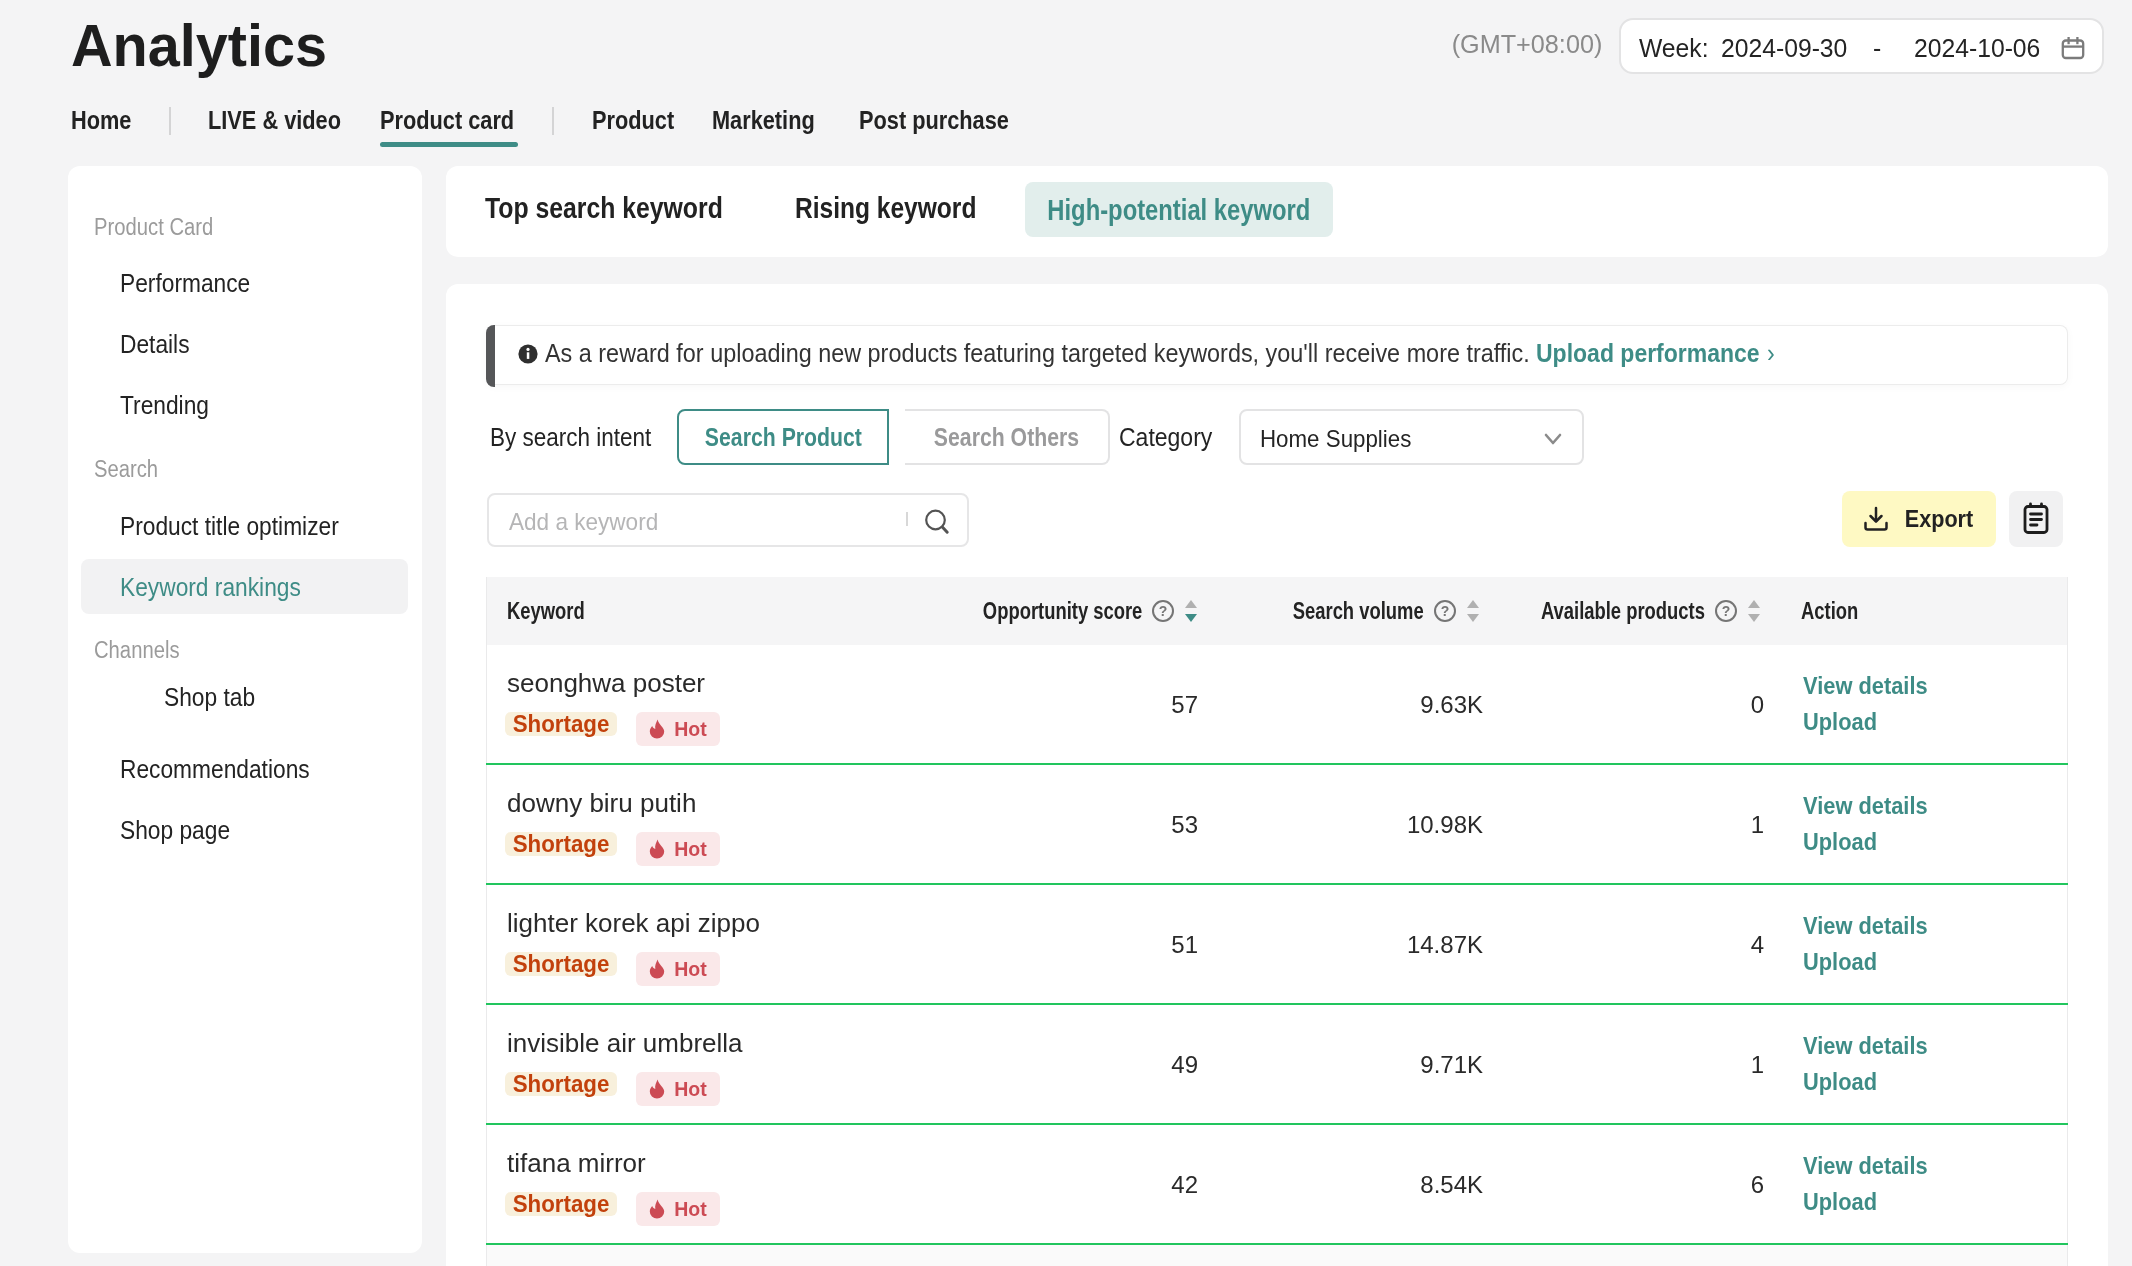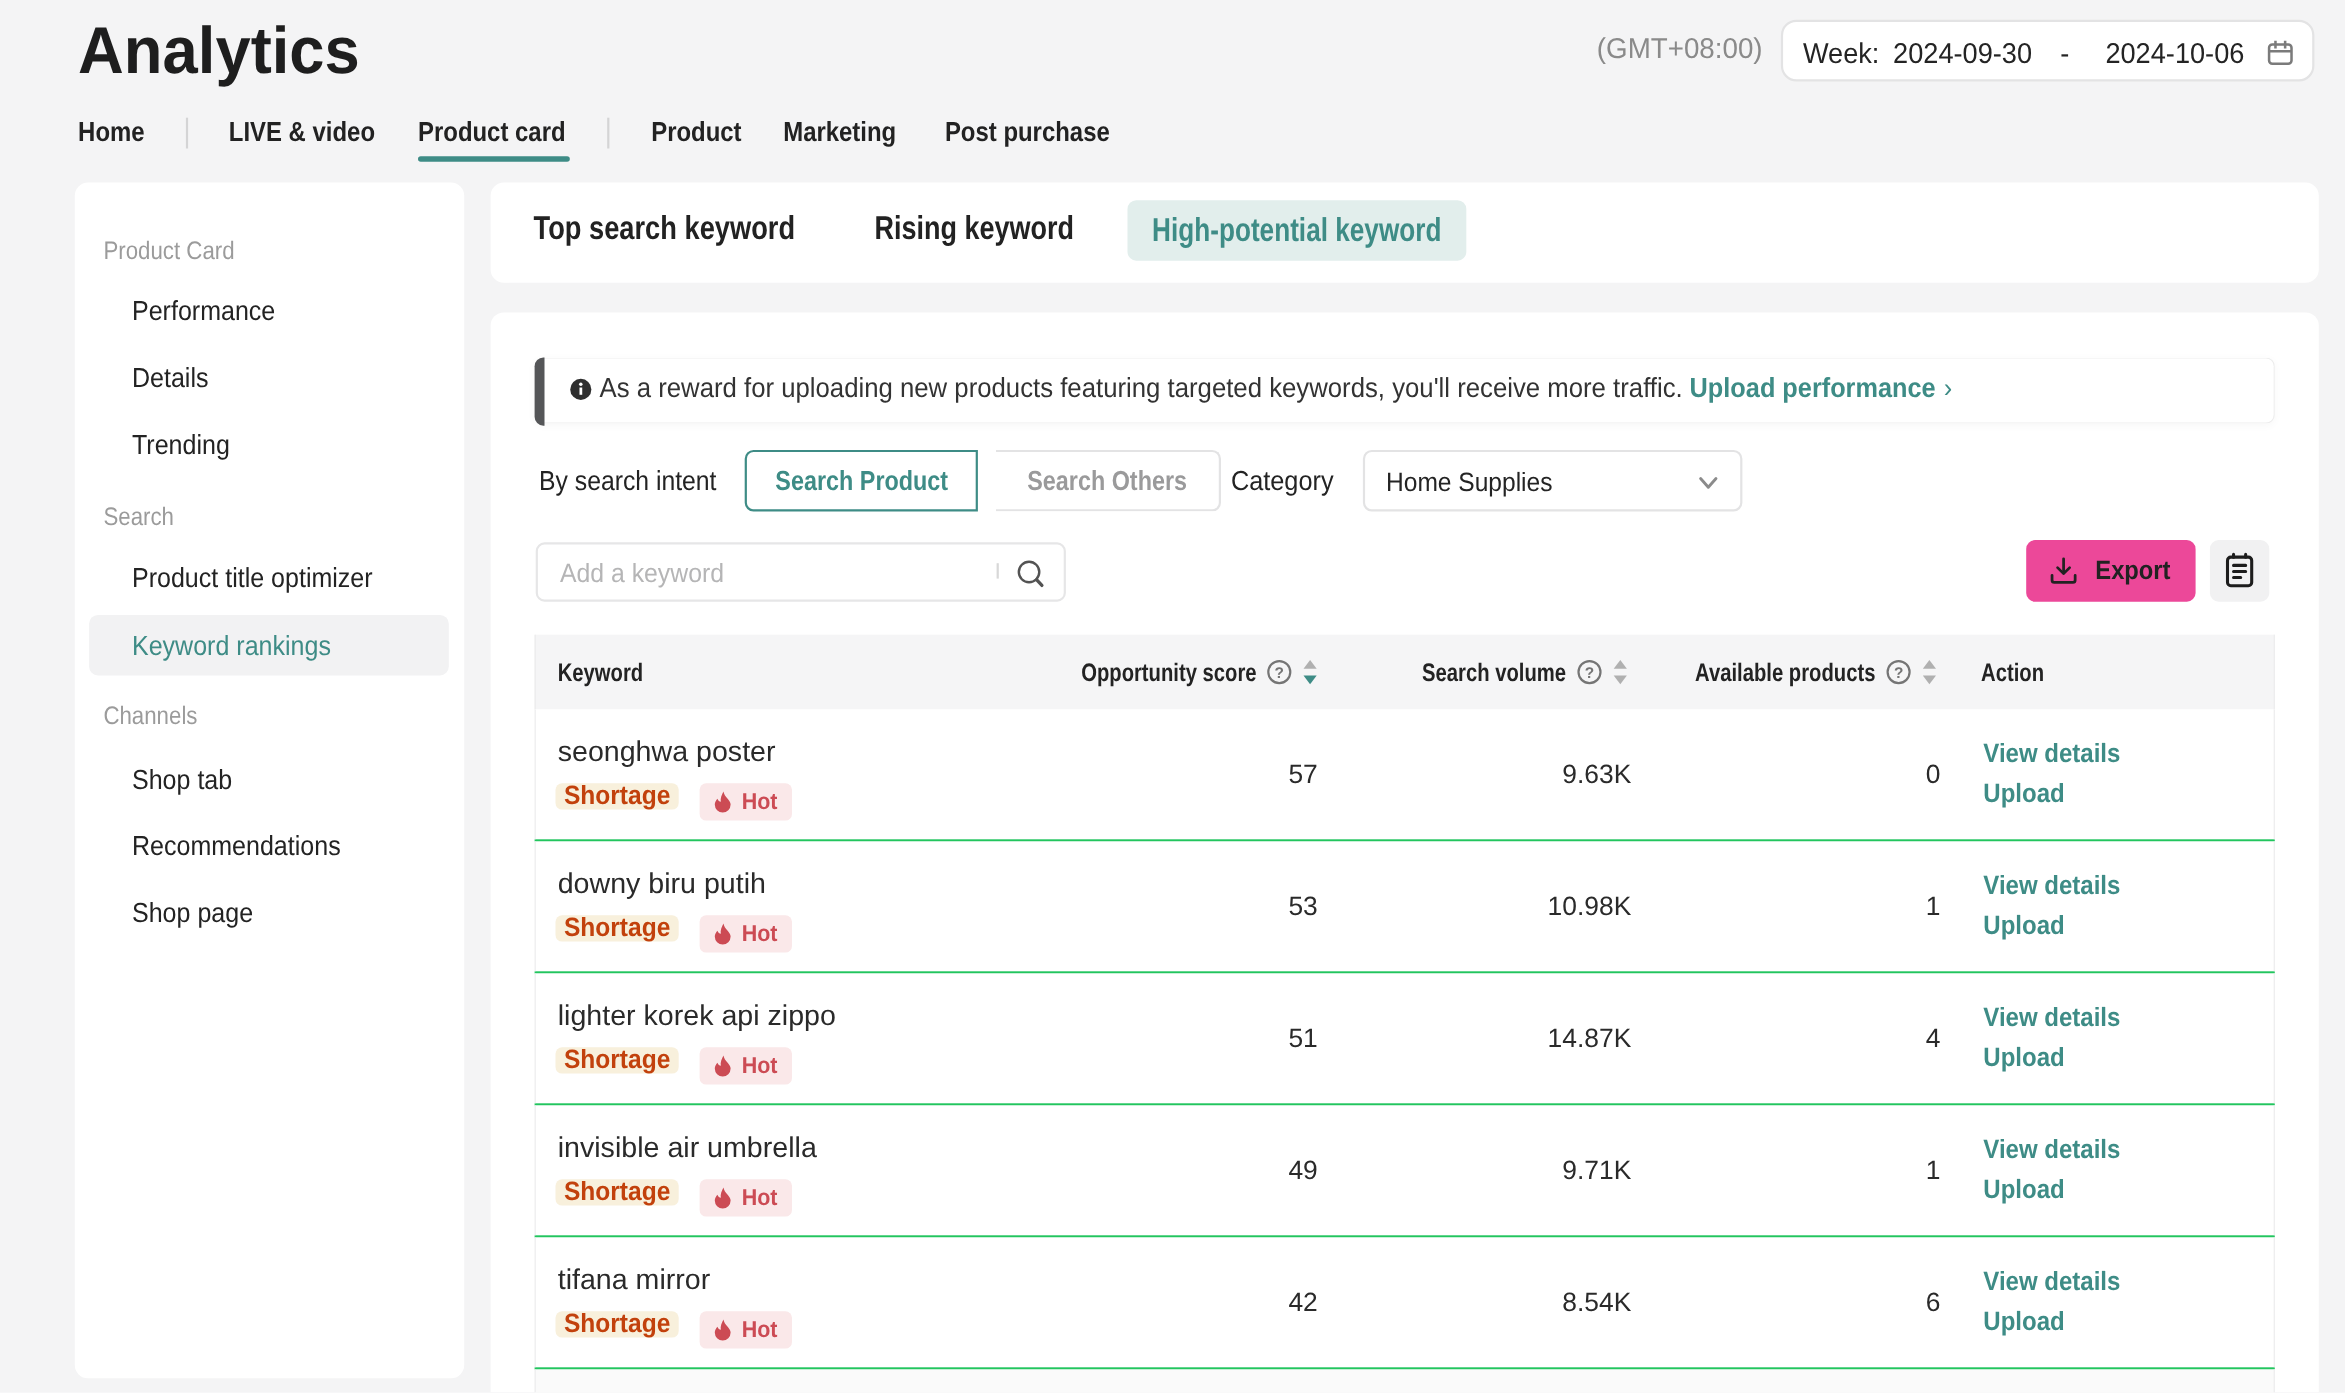--- a/index.html
+++ b/index.html
@@ -64,21 +64,21 @@
   .lab-cat span { transform:scaleX(.92); }
   .select { position:absolute; left:793px; top:125px; width:345px; height:56px; border:2px solid #e3e3e4; border-radius:8px; font-size:24px; color:#242424; background:#fff; }
   .select .tx { position:absolute; left:19px; top:15px; line-height:26px; white-space:nowrap; transform:scaleX(.93); transform-origin:0 50%; }
   .select svg { position:absolute; right:14px; top:13px; }
 
   
   .searchbox { position:absolute; left:41px; top:209px; width:482px; height:54px; border:2px solid #e6e6e7; border-radius:8px; background:#fff; }
   .searchbox .ph { position:absolute; left:20px; top:14px; font-size:24px; line-height:26px; color:#b5b5b6; white-space:nowrap; transform:scaleX(.94); transform-origin:0 50%; }
   .searchbox .vline { position:absolute; left:417px; top:17px; width:2px; height:14px; background:#d8d8d8; }
   .searchbox svg { position:absolute; left:432px; top:10px; }
-  .btn-export { position:absolute; left:1396px; top:207px; width:154px; height:56px; background:#ec4899; border-radius:8px; display:flex; align-items:center; justify-content:center; font-size:24px; font-weight:700; color:#222; }
+  .btn-export { position:absolute; left:1396px; top:207px; width:154px; height:56px; background:#fef9c3; border-radius:8px; display:flex; align-items:center; justify-content:center; font-size:24px; font-weight:700; color:#222; }
   .btn-export svg { margin-right:10px; }
   .btn-export span { transform:scaleX(.9); }
   .btn-clip { position:absolute; left:1563px; top:207px; width:54px; height:56px; background:#f1f1f2; border-radius:8px; display:flex; align-items:center; justify-content:center; }
 
   
   .table { position:absolute; left:40px; top:293px; width:1582px; }
   .thead { position:relative; height:68px; background:#f5f5f6; }
   .tbl-border { position:absolute; left:0; top:0; width:100%; height:100%; border-left:1px solid #eaeaeb; border-right:1px solid #eaeaeb; pointer-events:none; }
   .th { position:absolute; font-size:23px; font-weight:700; color:#232323; top:19px; line-height:30px; }
   .th span { transform:scaleX(.8); }
@@ -134,21 +134,21 @@
     <div class="side-label" style="top:45px;"><span class="sx">Product Card</span></div>
     <div class="side-item" style="top:101px;"><span class="sx">Performance</span></div>
     <div class="side-item" style="top:162px;"><span class="sx">Details</span></div>
     <div class="side-item" style="top:223px;"><span class="sx">Trending</span></div>
     <div class="side-label" style="top:287px;"><span class="sx">Search</span></div>
     <div class="side-item" style="top:344px;"><span class="sx">Product title optimizer</span></div>
     <div class="side-active">
         <span>Keyword rankings</span>
       </div>
     <div class="side-label" style="top:468px;"><span class="sx">Channels</span></div>
-    <div class="side-item" style="top:527px;"><span class="sx">Shop tab</span></div>
+    <div class="side-item" style="top:515px;margin-left:44px;"><span class="sx">Shop tab</span></div>
     <div class="side-item" style="top:587px;"><span class="sx">Recommendations</span></div>
     <div class="side-item" style="top:648px;"><span class="sx">Shop page</span></div>
   </div>
 
   <div class="abs card1">
     <div class="tab1"><span class="sx">Top search keyword</span></div>
     <div class="tab2"><span class="sx">Rising keyword</span></div>
     <div class="tabchip">
         <span class="sxc">High-potential keyword</span>
       </div>

